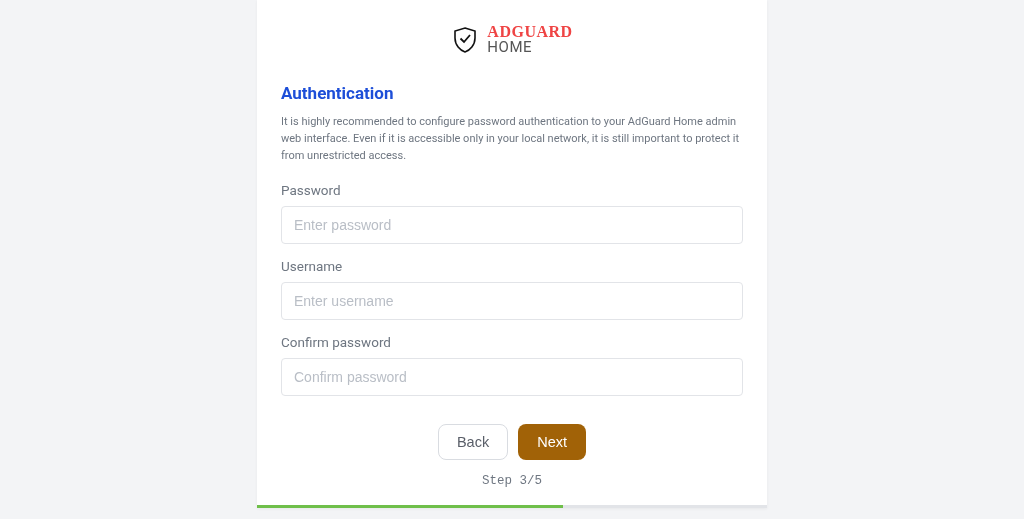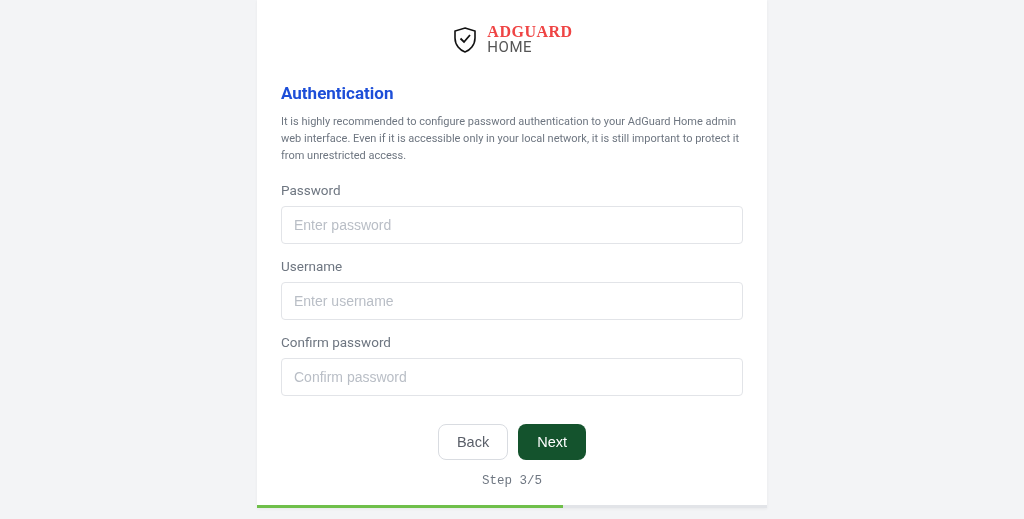--- a/index.html
+++ b/index.html
@@ -103,21 +103,21 @@
       display: inline-flex;
       align-items: center;
       justify-content: center;
     }
     .btn-back {
       background: #ffffff;
       color: #5a5f69;
       border: 1px solid #d9dce1;
     }
     .btn-next {
-      background: #14532d;
+      background: #a16207;
       color: #ffffff;
     }
     .step-indicator {
       text-align: center;
       font-size: 12.5px;
       color: #6e7681;
       margin-bottom: 4px;
       font-family: Liberation Mono, monospace;
     }
     .progress-bar {

